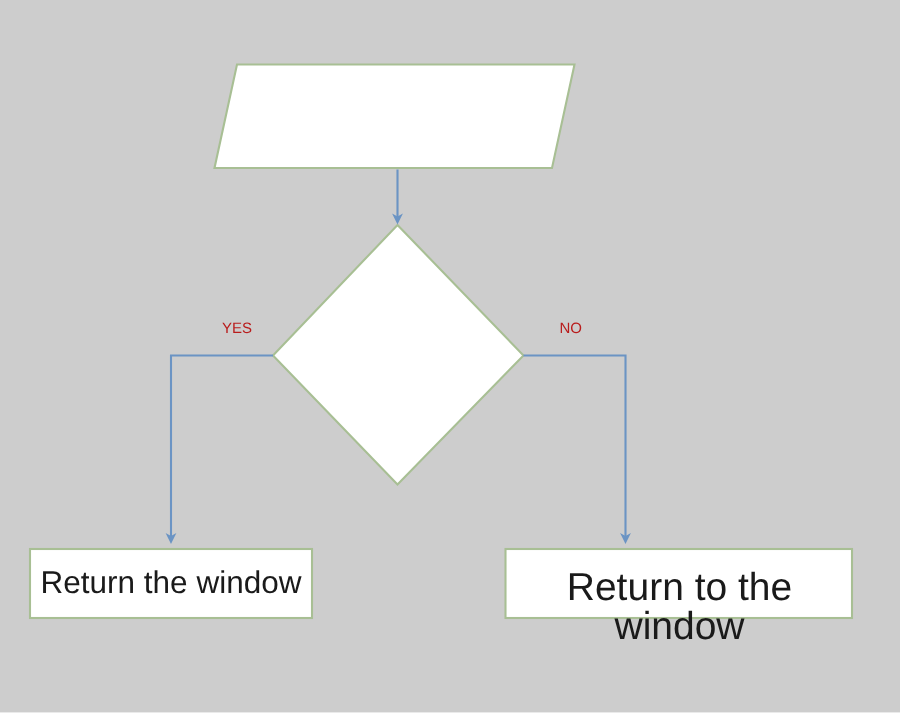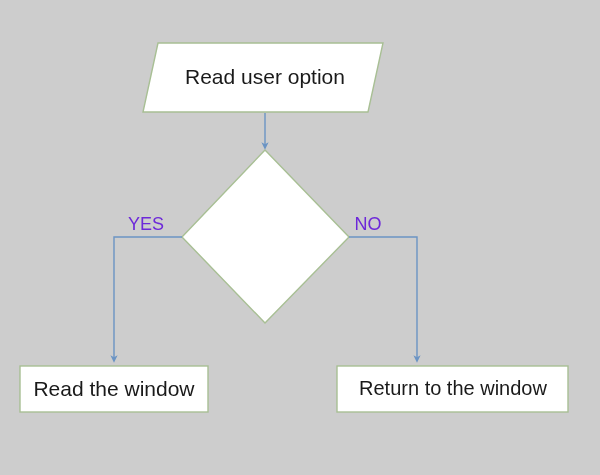--- a/index.html
+++ b/index.html
@@ -46,27 +46,27 @@
   #text-close-window {
     left: 22px;
     top: 378px;
     width: 184px;
     font-size: 21px;
   }
   #text-return-window {
     left: 339px;
     top: 378px;
     width: 228px;
-    font-size: 20px;
+    font-size: 26px;
   }
   .edge-label {
     position: absolute;
-    color: #6d28d9;
-    font-size: 18px;
-    text-align: center;
+    color: #b91c1c;
+    font-size: 10px;
+    text-align: right;
     pointer-events: none;
   }
   #label-yes {
     left: 124px;
     top: 214px;
     width: 44px;
   }
   #label-no {
     left: 348px;
     top: 214px;
@@ -93,24 +93,23 @@
 
     <rect x="337" y="366" width="231" height="46" fill="#ffffff" stroke="#a8bf94" stroke-width="1.4"></rect>
 
     <line x1="265" y1="113" x2="265" y2="146" stroke="#6b94c4" stroke-width="1.4" marker-end="url(#arrowhead)"></line>
 
     <path d="M 182 237 L 114 237 L 114 359" fill="none" stroke="#6b94c4" stroke-width="1.4" marker-end="url(#arrowhead)"></path>
 
     <path d="M 349 237 L 417 237 L 417 359" fill="none" stroke="#6b94c4" stroke-width="1.4" marker-end="url(#arrowhead)"></path>
   </svg>
 
-  <div class="node-text" id="text-read-user-option">Read user option</div>
 
 
-  <div class="node-text" id="text-close-window">Read the window</div>
+  <div class="node-text" id="text-close-window">Return the window</div>
 
   <div class="node-text" id="text-return-window">Return to the window</div>
 
   <div class="edge-label" id="label-yes">YES</div>
 
   <div class="edge-label" id="label-no">NO</div>
 
 </div>
 
 </body></html>

